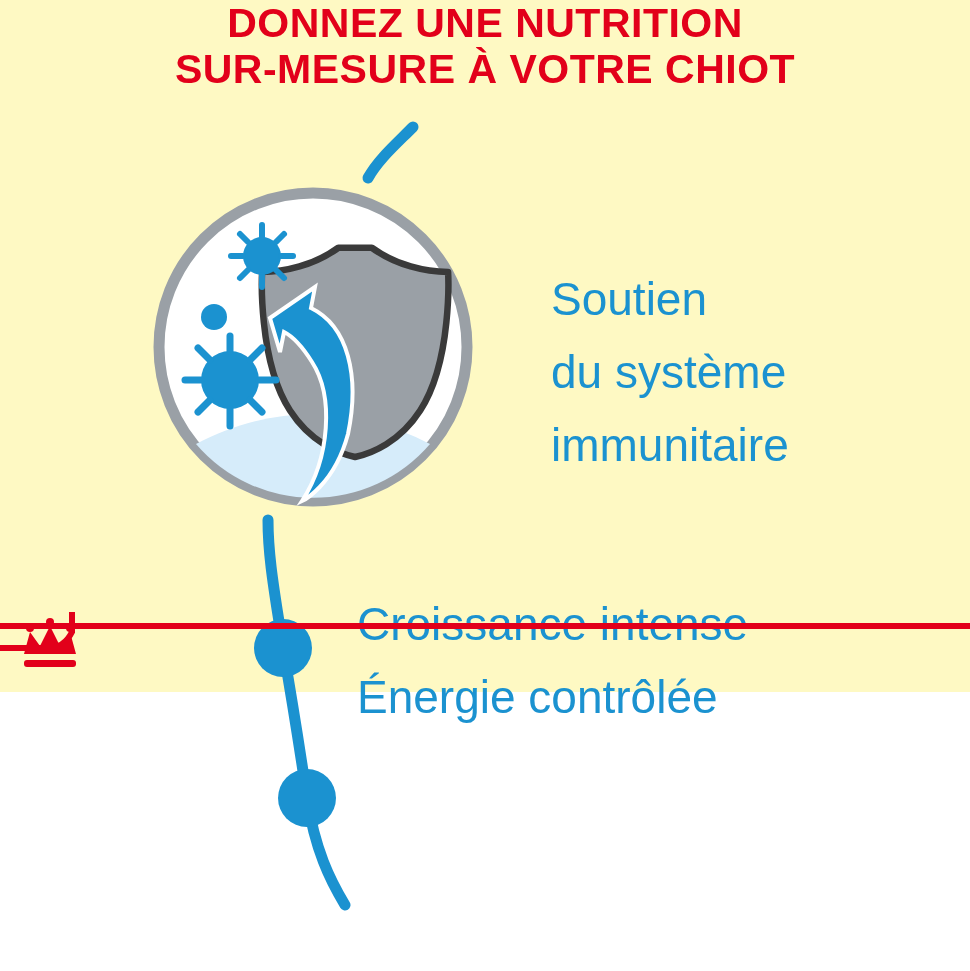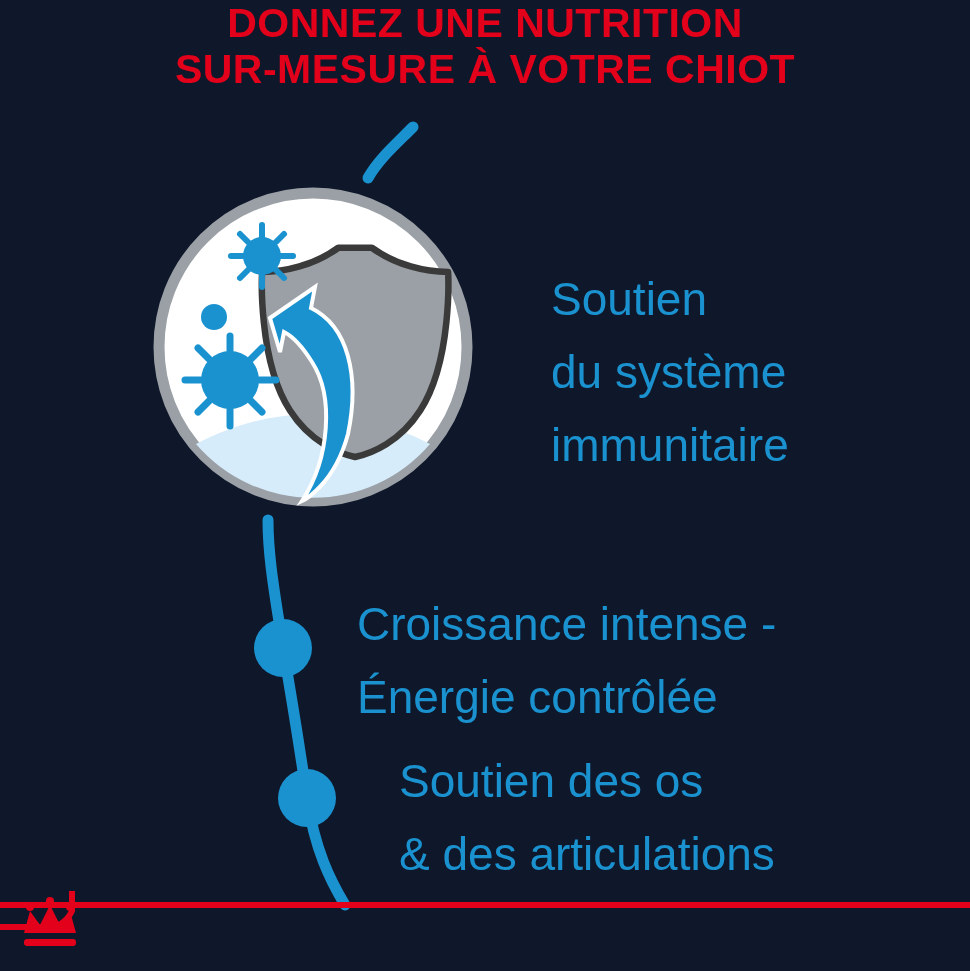--- a/index.html
+++ b/index.html
@@ -9,22 +9,22 @@
   body {
     width: 970px;
     height: 971px;
     background: #ffffff;
     font-family: "Liberation Sans", sans-serif;
     overflow: hidden;
   }
   .poster {
     position: relative;
     width: 970px;
-    height: 971px;
-    background: #0f172a;
+    height: 692px;
+    background: #fef9c3;
     box-sizing: border-box;
   }
   
   .headline {
     position: absolute;
     top: 0px;
     left: 0;
     width: 970px;
     text-align: center;
     color: #e2001a;
@@ -130,22 +130,20 @@
       <line x1="110" y1="162" x2="98" y2="174"></line>
       <line x1="58" y1="214" x2="46" y2="226"></line>
     </g>
   </svg>
 
   <div class="benefit benefit-1">Soutien
 du système
 immunitaire</div>
   <div class="benefit benefit-2">Croissance intense -
 Énergie contrôlée</div>
-  <div class="benefit benefit-3">Soutien des os
-&amp; des articulations</div>
 
   <svg class="bottom-band" viewBox="0 0 970 80">
     <path d="M0 14 L 970 14" stroke="#e2001a" stroke-width="6" fill="none"></path>
     <path d="M0 36 L 48 36 C 60 36, 68 28, 72 20 L 72 -10" stroke="#e2001a" stroke-width="6" fill="none"></path>
     <g fill="#e2001a">
       <path d="M24 42 L 30 20 L 40 34 L 50 14 L 60 34 L 70 20 L 76 42 Z"></path>
       <rect x="24" y="48" width="52" height="7" rx="3"></rect>
       <circle cx="30" cy="16" r="4"></circle>
       <circle cx="50" cy="10" r="4"></circle>
       <circle cx="70" cy="16" r="4"></circle>

